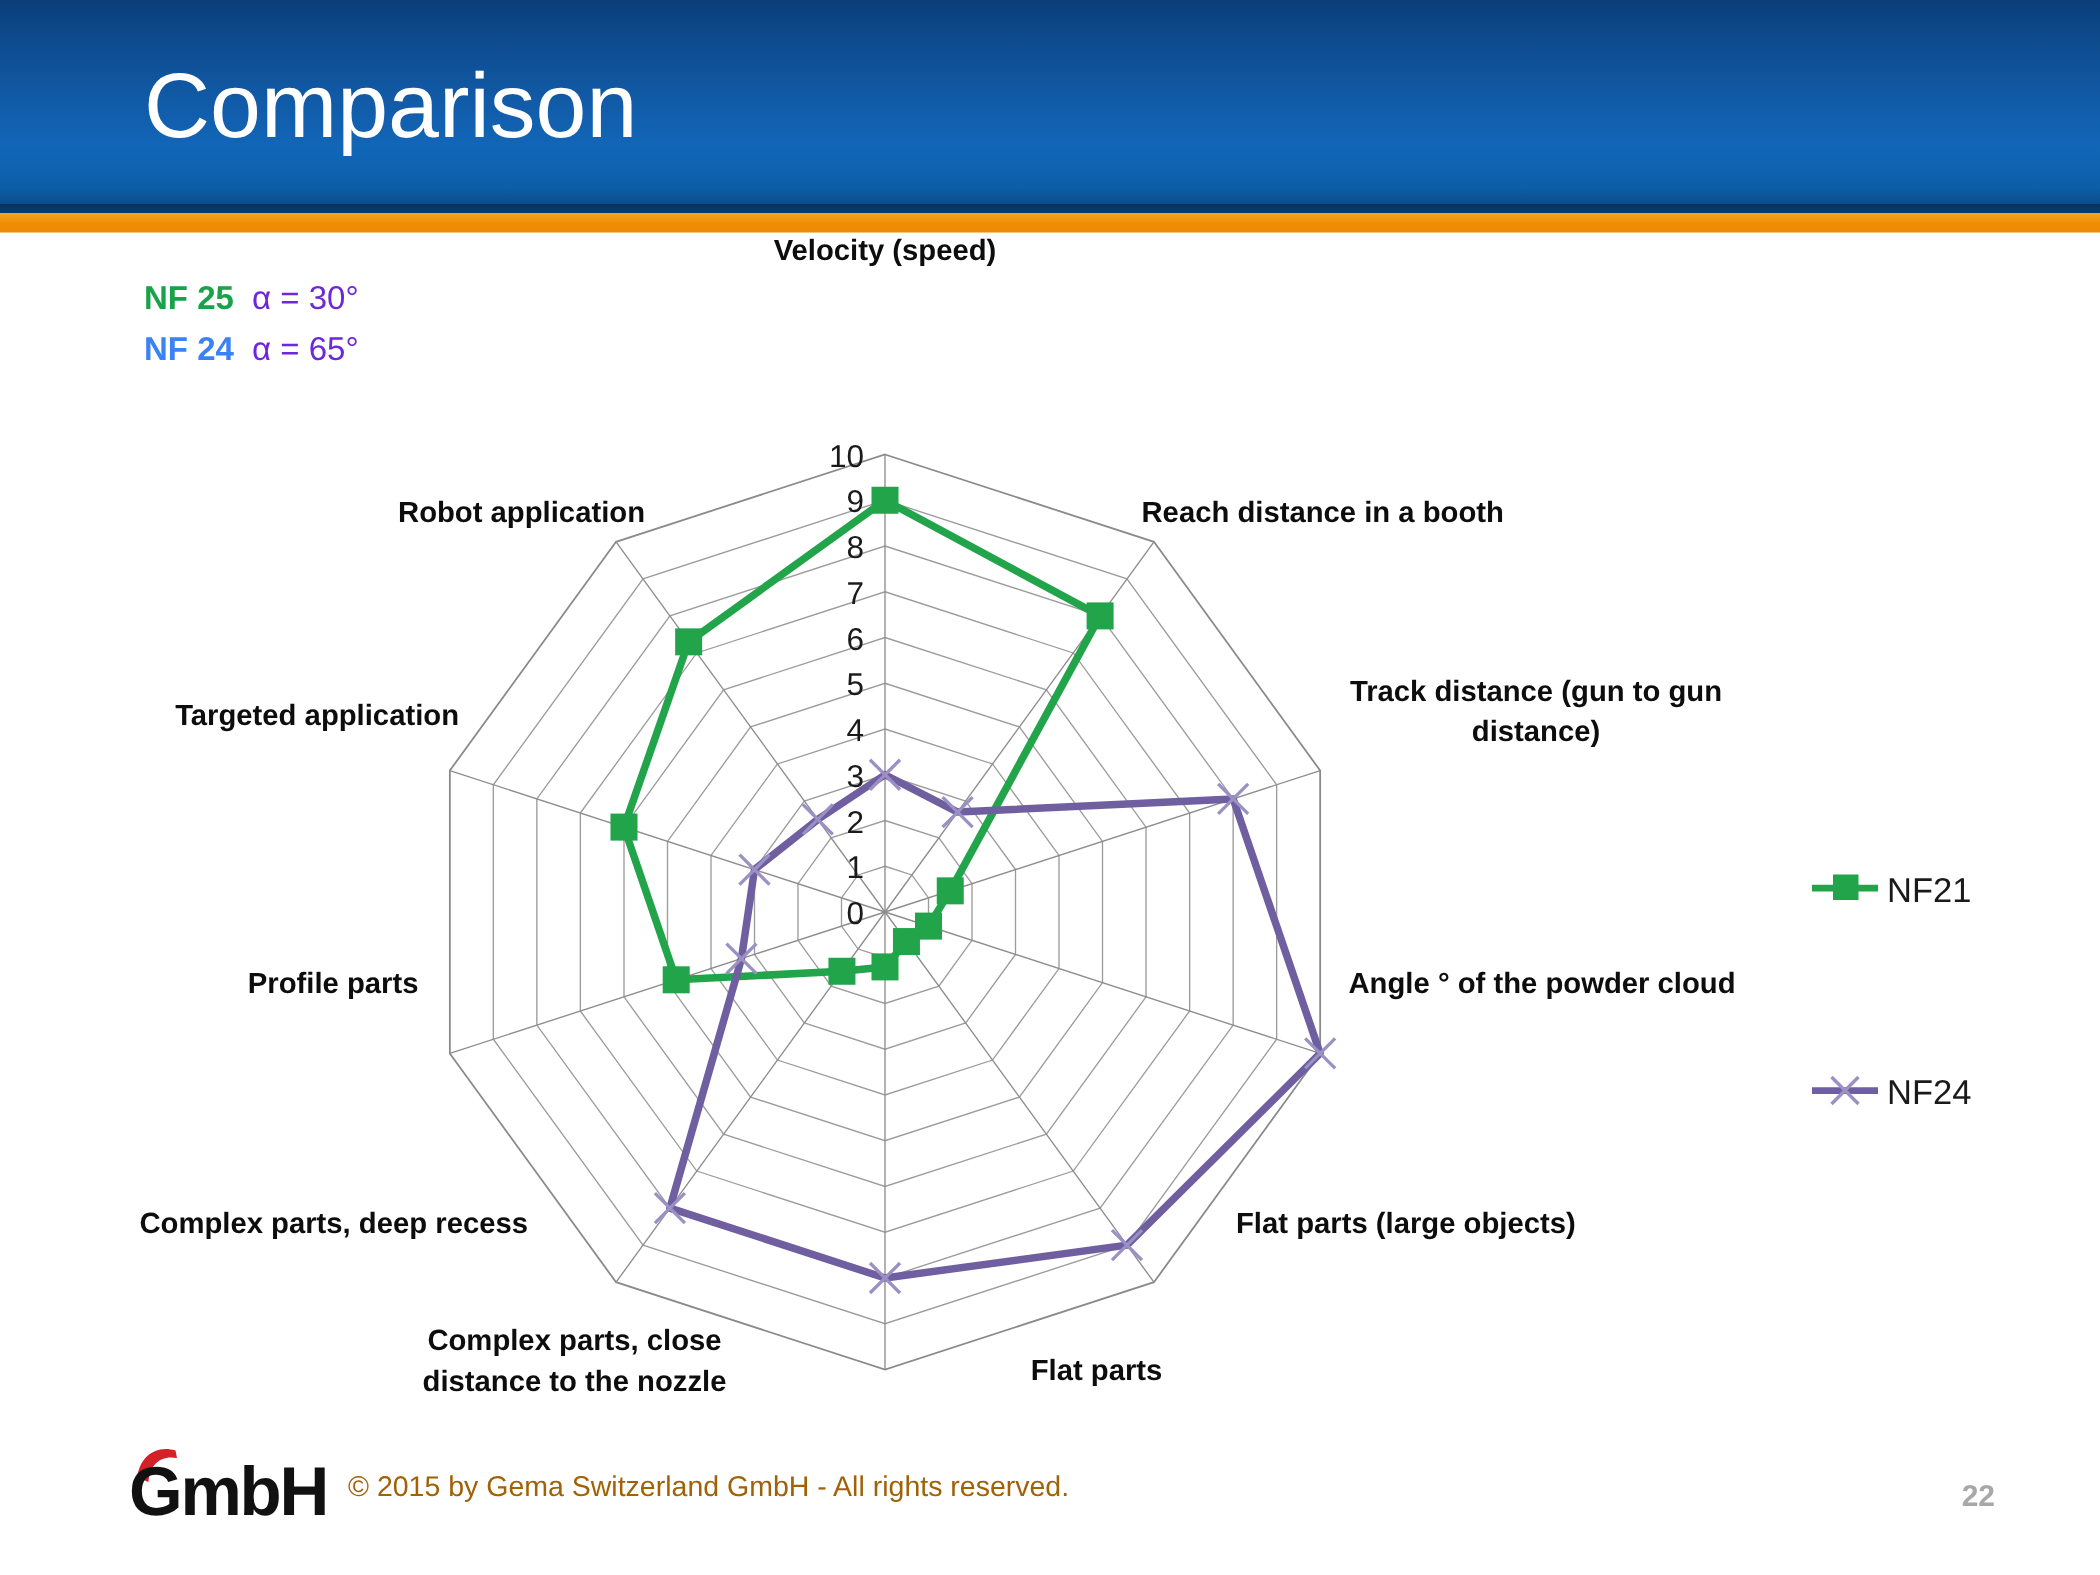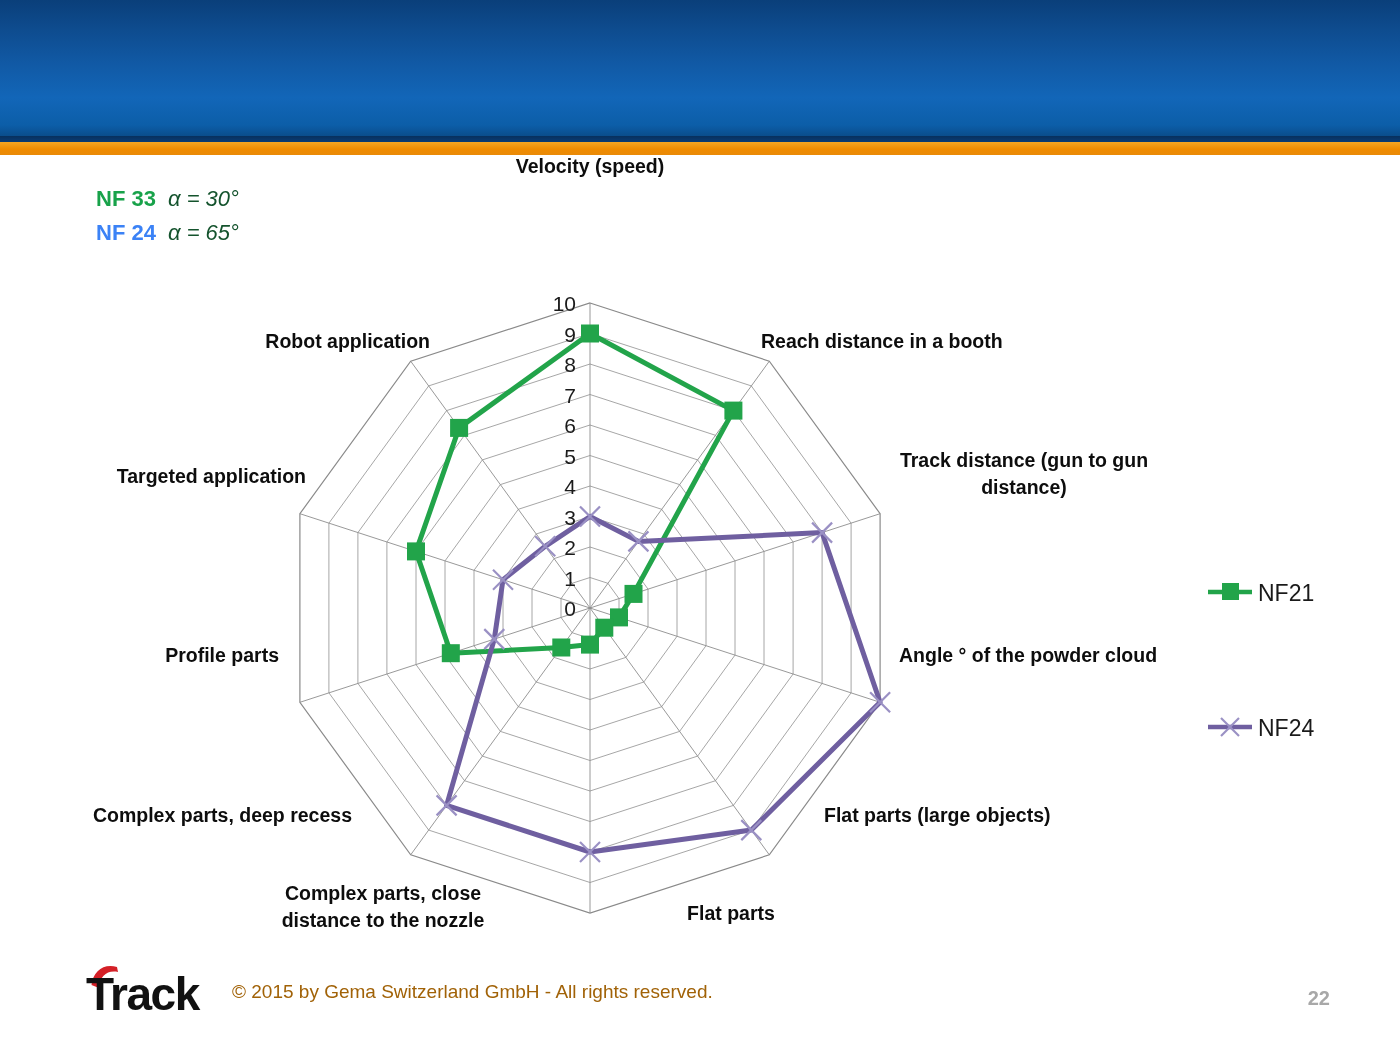--- a/index.html
+++ b/index.html
@@ -41,21 +41,21 @@
 
   
   .alpha-block {
     position: absolute; left: 96px; top: 182px;
     font-size: 22px; line-height: 34px;
   }
   .alpha-row { white-space: nowrap; }
   .alpha-name { font-weight: bold; display: inline-block; width: 72px; }
   .alpha-name.nf21 { color: #18a24a; }
   .alpha-name.nf24 { color: #3b82f6; }
-  .alpha-val { font-style: italic; color: #14532d; font-weight: 500; }
+  .alpha-val { color: #6d28d9; font-weight: 500; }
 
   
   .chart-wrap {
     position: absolute; left: 0; top: 155px;
     width: 1400px; height: 800px;
   }
   svg.radar { display: block; }
 
   .axis-cat-label {
     font-family: "Liberation Sans", sans-serif;
@@ -102,24 +102,25 @@
   }
 </style>
 </head>
 <body>
 
 <div id="slide">
 
   <div class="header-band"></div>
   <div class="header-shadow"></div>
   <div class="header-accent"></div>
+  <div class="header-title">Comparison</div>
 
   <div class="alpha-block">
     <div class="alpha-row">
-      <span class="alpha-name nf21">NF 33</span><span class="alpha-val">α = 30°</span>
+      <span class="alpha-name nf21">NF 25</span><span class="alpha-val">α = 30°</span>
     </div>
     <div class="alpha-row">
       <span class="alpha-name nf24">NF 24</span><span class="alpha-val">α = 65°</span>
     </div>
   </div>
 
   <div class="chart-wrap">
     <svg class="radar" id="radar-svg" width="1400" height="800" viewBox="0 0 1400 800">
       <g id="grid-layer">
           <polygon points="590.0,422.5 607.9,428.3 619.0,443.6 619.0,462.4 607.9,477.7 590.0,483.5 572.1,477.7 561.0,462.4 561.0,443.6 572.1,428.3" fill="none" stroke="#9c9c9c" stroke-width="0.9"></polygon>
@@ -237,19 +238,19 @@
           </g>
         </g>
     </svg>
   </div>
 
   <div class="footer">
     <div class="gema-logo">
       <svg class="gema-swoosh" viewBox="0 0 30 28">
         <path d="M27 4 C14 0 3 8 1.5 22 L9 25 C10 13 17 7 28 9 Z" fill="#d42027"></path>
       </svg>
-      <div class="gema-text">Track</div>
+      <div class="gema-text">GmbH</div>
     </div>
     <div class="copyright">© 2015 by Gema Switzerland GmbH - All rights reserved.</div>
     <div class="page-num">22</div>
   </div>
 
 </div>
 
 </body></html>

